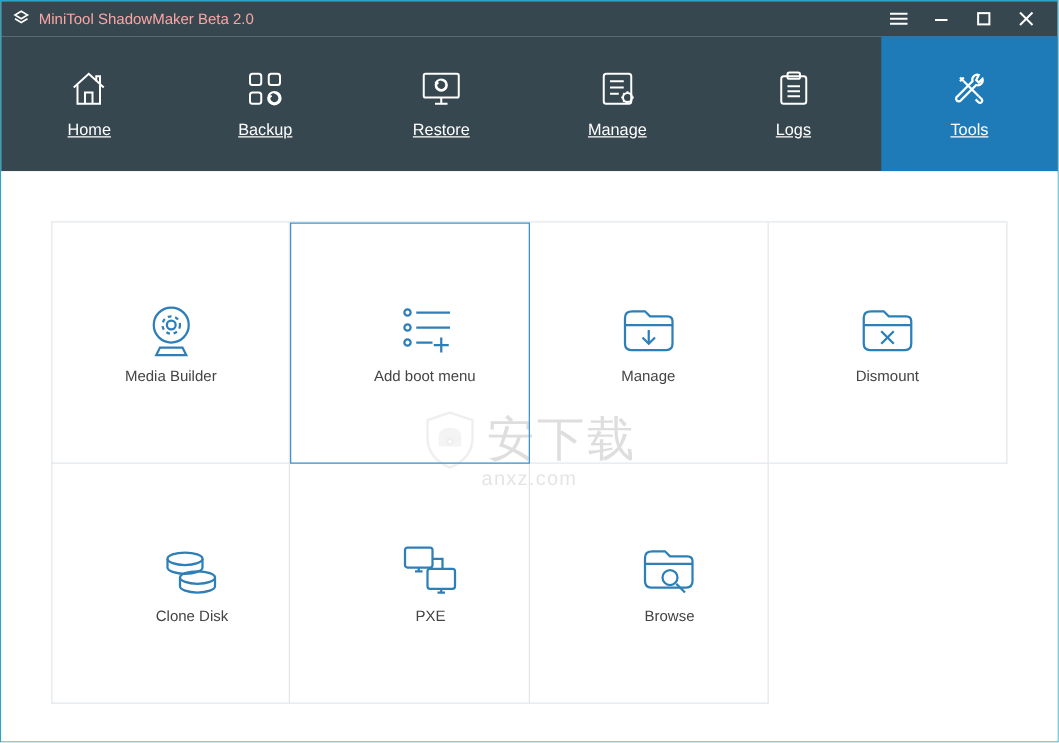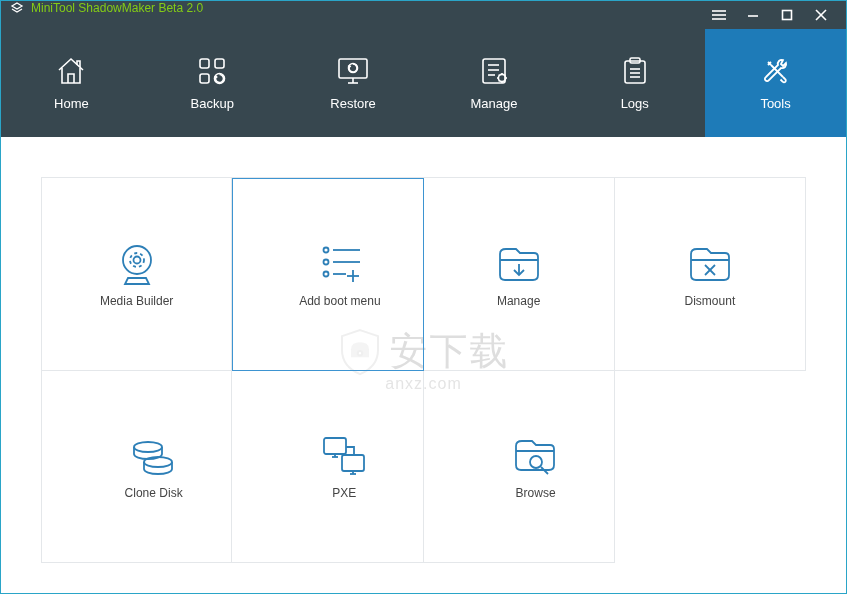--- a/index.html
+++ b/index.html
@@ -15,21 +15,22 @@
   height: 594px;
   border: 1px solid #2aa5c8;
   display: flex;
   flex-direction: column;
   background: #fff;
 }
 .titlebar {
   height: 28px;
   background: #37474f;
   display: flex;
-  color: #84cc16;
+  align-items: center;
+  color: #fca5a5;
   font-size: 12px;
   padding: 0 8px;
 }
 .titlebar .logo {
   width: 16px;
   height: 16px;
   margin-right: 6px;
   display: flex;
   align-items: center;
   justify-content: center;
@@ -51,20 +52,21 @@
 }
 .nav-item {
   flex: 1;
   display: flex;
   flex-direction: column;
   align-items: center;
   justify-content: center;
   color: #fff;
   cursor: pointer;
   gap: 10px;
+  text-decoration: underline;
 }
 .nav-item.active {
   background: #1e7bb8;
 }
 .nav-icon {
   width: 34px;
   height: 30px;
   display: flex;
   align-items: center;
   justify-content: center;

